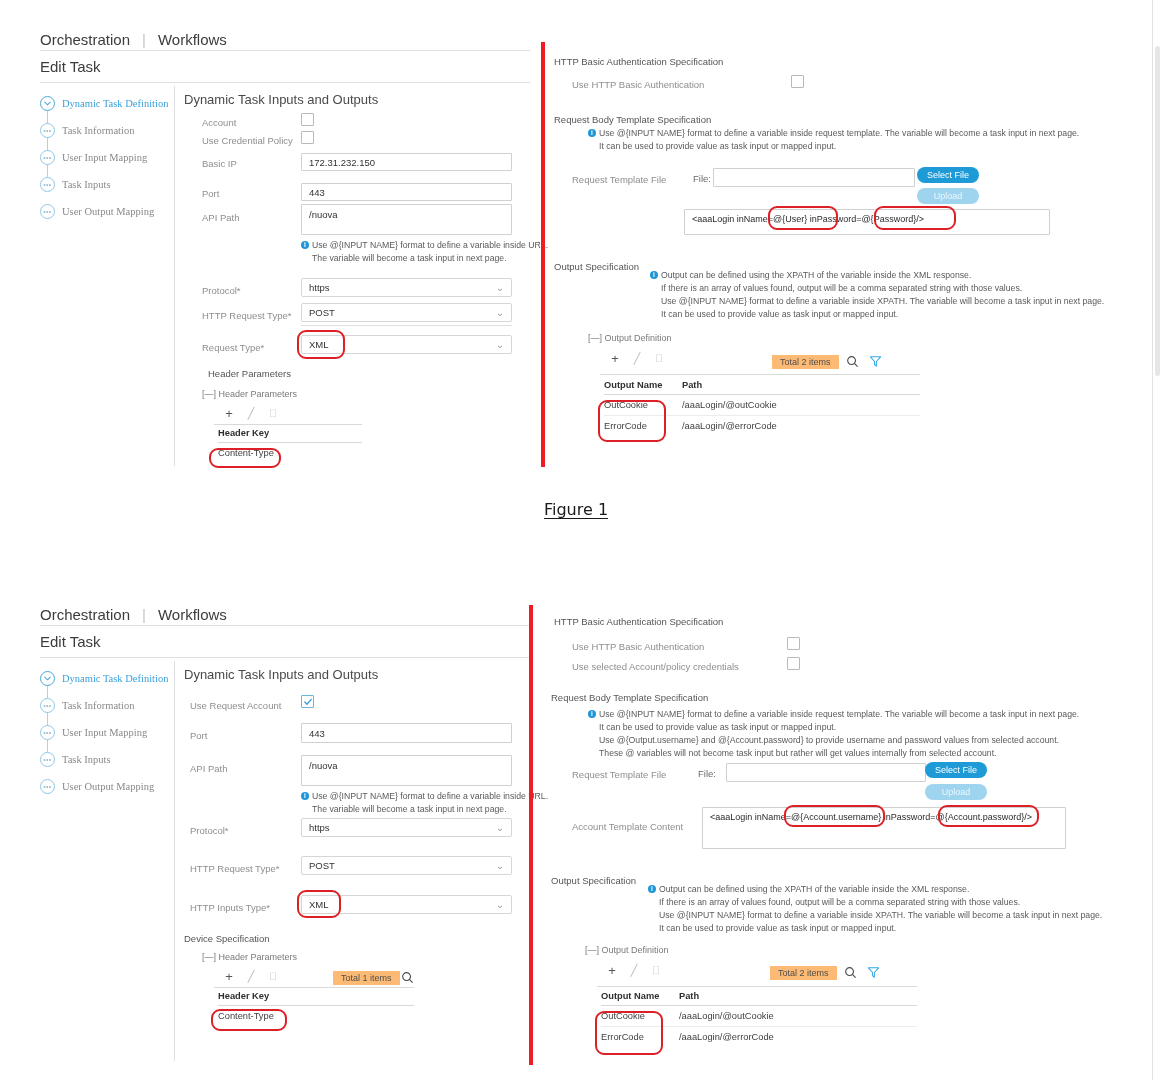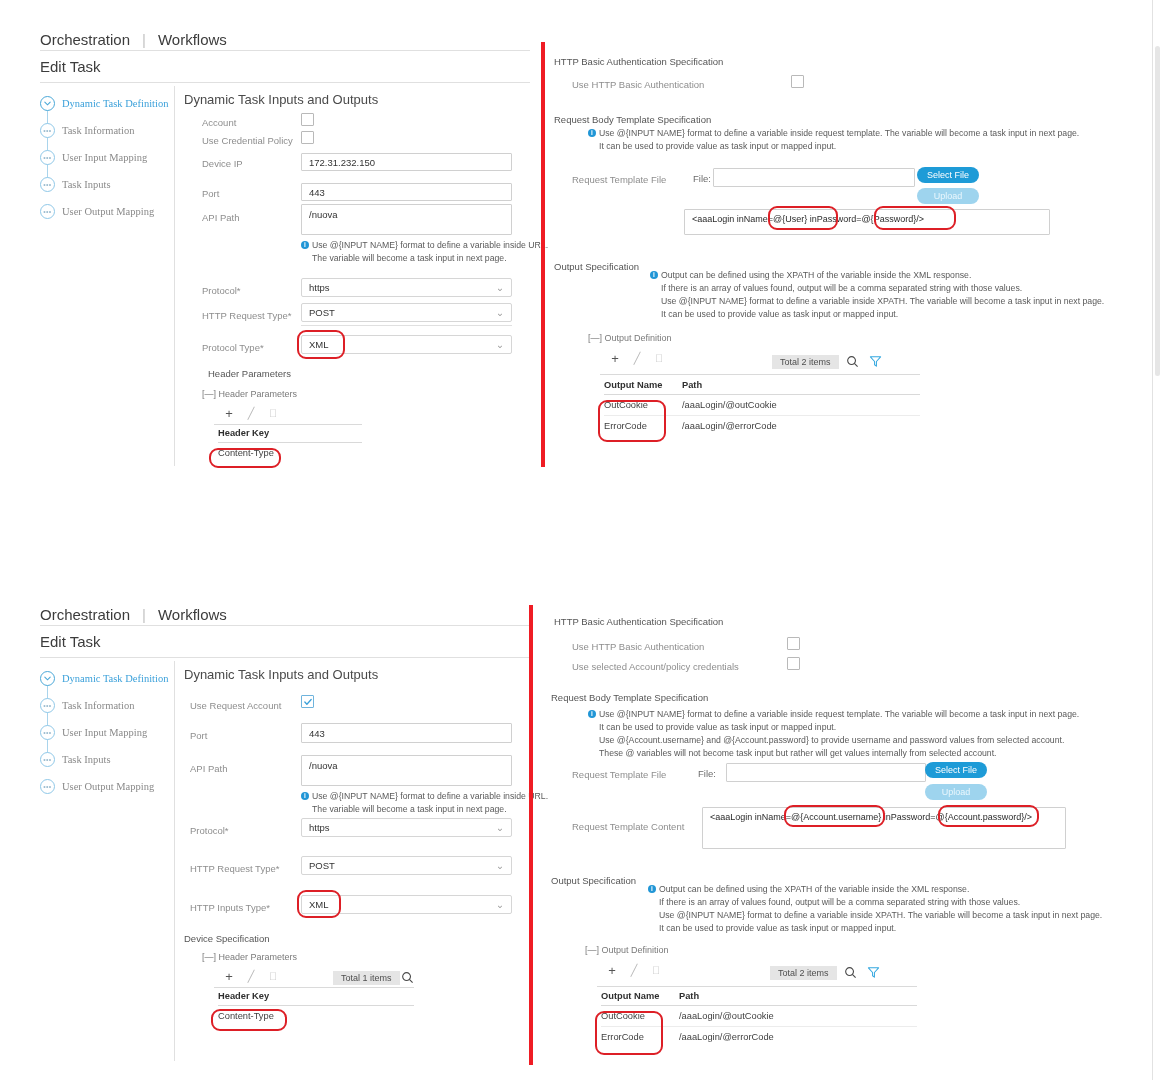--- a/index.html
+++ b/index.html
@@ -95,21 +95,21 @@
     text-align:center; font-weight:bold; margin-right:3px;
     position:relative; top:-1px;
   }
 
   
   .tree-toggle { position:absolute; font-size:9px; color:#7a7a7a; white-space:nowrap; }
   .tbar { position:absolute; display:flex; align-items:center; }
   .tbar .ic { width:22px; text-align:center; color:#555; font-size:13px; }
   .tbar .ic.dim { color:#b9b9b9; font-size:11px; }
   .badge-total {
-    position:absolute; background:#e5e5e5; color:#4e4e4e;
+    position:absolute; background:#fdba74; color:#4e4e4e;
     font-size:9px; padding:2px 8px; white-space:nowrap;
   }
   .icon-search { position:absolute; color:#4a4a4a; }
   .icon-filter { position:absolute; color:#35a8e0; }
   .tbl { position:absolute; }
   .tbl-head {
     display:flex; border-bottom:1px solid #d9d9d9;
     font-size:9.3px; font-weight:bold; color:#2f2f2f; padding-bottom:4px;
   }
   .tbl-row {
@@ -179,21 +179,21 @@
   <div class="vsep" style="left:174px; top:86px; height:380px;"></div>
 
   <div class="sec-title" style="left:184px; top:92px;">Dynamic Task Inputs and Outputs</div>
 
   <div class="fld-label" style="left:202px; top:117px;">Account</div>
   <div class="chk" style="left:301px; top:113px;"></div>
 
   <div class="fld-label" style="left:202px; top:135px;">Use Credential Policy</div>
   <div class="chk" style="left:301px; top:131px;"></div>
 
-  <div class="fld-label" style="left:202px; top:158px;">Device IP</div>
+  <div class="fld-label" style="left:202px; top:158px;">Basic IP</div>
   <div class="txtbox center" style="left:301px; top:153px; width:211px; height:18px;">172.31.232.150</div>
 
   <div class="fld-label" style="left:202px; top:188px;">Port</div>
   <div class="txtbox center" style="left:301px; top:183px; width:211px; height:18px;">443</div>
 
   <div class="fld-label" style="left:202px; top:212px;">API Path</div>
   <div class="txtbox" style="left:301px; top:204px; width:211px; height:31px;">/nuova</div>
 
   <div class="info" style="left:301px; top:239px;">
     <span class="ibadge">i</span><span>Use @{INPUT NAME} format to define a variable inside URL.</span><br>
@@ -206,21 +206,21 @@
     <span class="chev">⌄</span>
   </div>
 
   <div class="fld-label" style="left:202px; top:310px;">HTTP Request Type*</div>
   <div class="selbox" style="left:301px; top:303px; width:211px; height:19px;">
     <span>POST</span>
     <span class="chev">⌄</span>
   </div>
   <div class="hdr-rule" style="left:301px; top:325px; width:211px;"></div>
 
-  <div class="fld-label" style="left:202px; top:342px;">Protocol Type*</div>
+  <div class="fld-label" style="left:202px; top:342px;">Request Type*</div>
   <div class="selbox" style="left:301px; top:335px; width:211px; height:19px;">
     <span>XML</span>
     <span class="chev">⌄</span>
   </div>
   <div class="redbox" style="left:297px; top:330px; width:48px; height:29px;"></div>
 
   <div class="grp-title" style="left:184px; top:368px;margin-left:24px;">Header Parameters</div>
   <div class="tree-toggle" style="left:202px; top:389px;">[—]  Header Parameters</div>
   <div class="tbar" style="left:218px; top:406px;">
     <span class="ic">+</span>
@@ -298,20 +298,23 @@
       <div class="c1">OutCookie</div>
       <div class="c2">/aaaLogin/@outCookie</div>
     </div>
     <div class="tbl-row">
       <div class="c1">ErrorCode</div>
       <div class="c2">/aaaLogin/@errorCode</div>
     </div>
   </div>
   <div class="redbox" style="left:598px; top:400px; width:68px; height:42px;"></div>
 
+  <div class="fig-caption" style="top:500px;">
+    <span>Figure 1</span>
+  </div>
 </div>
 
 <div class="figure" id="figure2">
 
   <div class="breadcrumb" style="left:40px; top:31px;">
     <span>Orchestration</span><span class="bc-sep">|</span><span>Workflows</span>
   </div>
   <div class="hdr-rule" style="left:40px; top:50px; width:490px;"></div>
   <div class="page-title" style="left:40px; top:58px;">Edit Task</div>
   <div class="hdr-rule" style="left:40px; top:82px; width:490px;"></div>
@@ -422,31 +425,31 @@
   <div class="grp-title" style="left:554px; top:41px;">HTTP Basic Authentication Specification</div>
   <div class="fld-label" style="left:572px; top:66px;">Use HTTP Basic Authentication</div>
   <div class="chk" style="left:787px; top:62px;"></div>
   <div class="fld-label" style="left:572px; top:86px;">Use selected Account/policy credentials</div>
   <div class="chk" style="left:787px; top:82px;"></div>
 
   <div class="grp-title" style="left:551px; top:117px;">Request Body Template Specification</div>
   <div class="info" style="left:588px; top:133px;">
     <span class="ibadge">i</span><span>Use @{INPUT NAME} format to define a variable inside request template. The variable will become a task input in next page.</span><br>
     <span style="margin-left:11px;">It can be used to provide value as task input or mapped input.</span><br>
-    <span style="margin-left:11px;">Use @{Account.username} and @{Account.password} to provide username and password values from selected account.</span><br>
+    <span style="margin-left:11px;">Use @{Output.username} and @{Account.password} to provide username and password values from selected account.</span><br>
     <span style="margin-left:11px;">These @ variables will not become task input but rather will get values internally from selected account.</span>
   </div>
 
   <div class="fld-label" style="left:572px; top:194px;">Request Template File</div>
   <div class="fld-label dark" style="left:698px; top:193px;">File:</div>
   <div class="txtbox center" style="left:726px; top:188px; width:200px; height:19px;"></div>
   <div style="position:absolute; left:925px; top:187px; width:62px; height:16px; background:#1e9bd7; border-radius:9px; color:#fff; font-size:9px; display:flex; align-items:center; justify-content:center;">Select File</div>
   <div style="position:absolute; left:925px; top:209px; width:62px; height:16px; background:#9ed4ee; border-radius:9px; color:#eaf7fd; font-size:9px; display:flex; align-items:center; justify-content:center;">Upload</div>
 
-  <div class="fld-label" style="left:572px; top:246px;">Request Template Content</div>
+  <div class="fld-label" style="left:572px; top:246px;">Account Template Content</div>
   <div class="txtbox" style="left:702px; top:232px; width:364px; height:42px;">
     <span class="xmlline" style="position:static;">&lt;aaaLogin inName=@{Account.username} inPassword=@{Account.password}/&gt;</span>
   </div>
   <div class="redbox" style="left:784px; top:230px; width:101px; height:22px;"></div>
   <div class="redbox" style="left:938px; top:230px; width:101px; height:22px;"></div>
 
   <div class="grp-title" style="left:551px; top:300px;">Output Specification</div>
   <div class="info" style="left:648px; top:308px;">
     <span class="ibadge">i</span><span>Output can be defined using the XPATH of the variable inside the XML response.</span><br>
     <span style="margin-left:11px;">If there is an array of values found, output will be a comma separated string with those values.</span><br>

